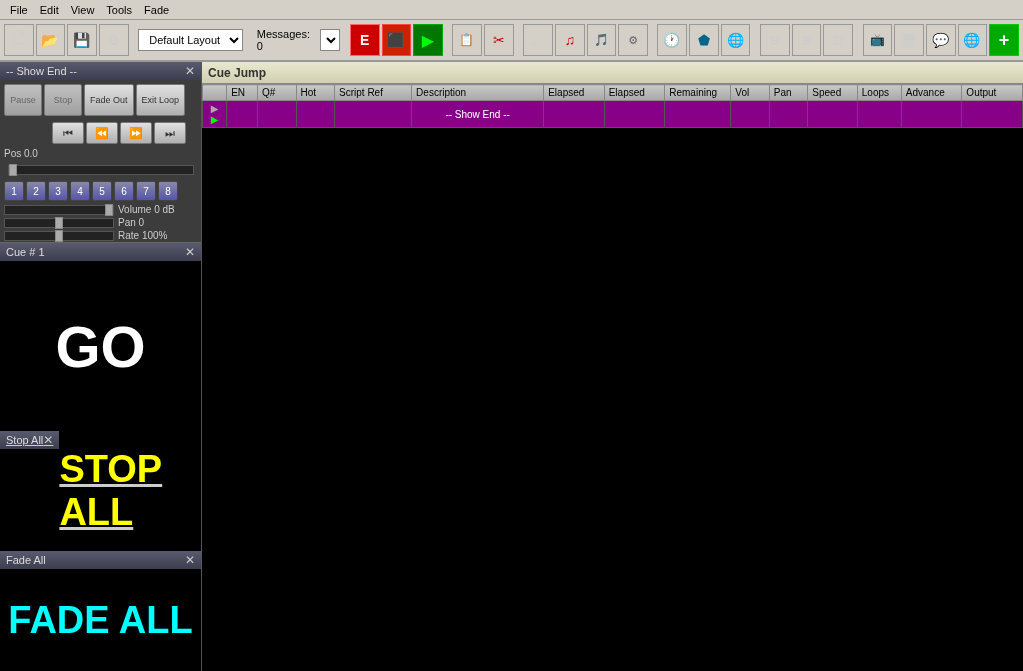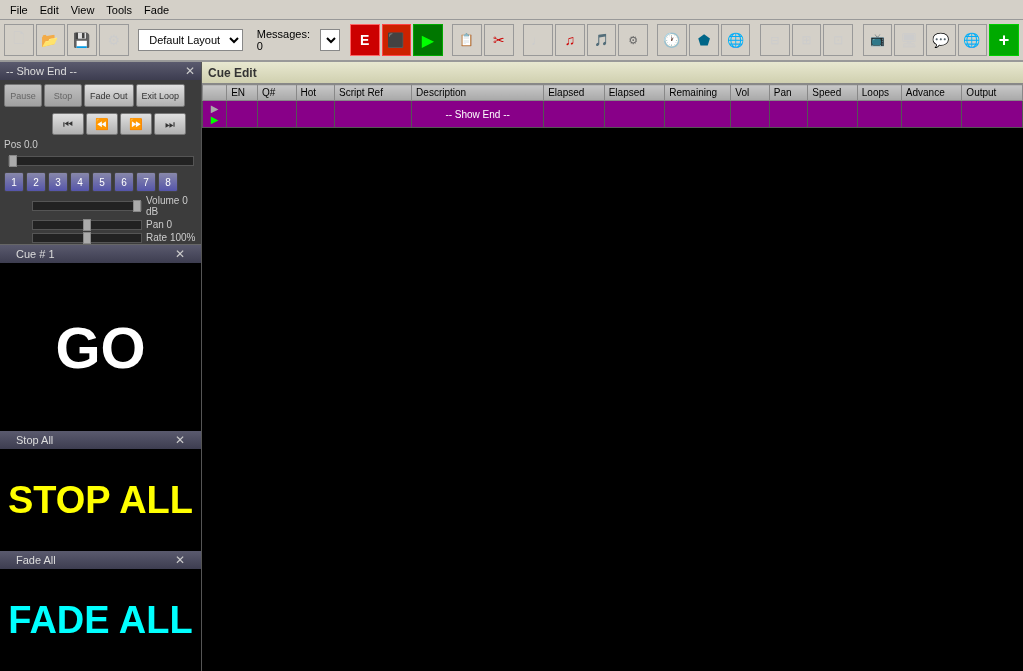--- a/index.html
+++ b/index.html
@@ -20,44 +20,44 @@
     #main { display: flex; height: calc(671px - 62px); }
 
     
     #left-panel { width: 202px; min-width: 202px; background: #3c3c3c; display: flex; flex-direction: column; border-right: 1px solid #555; }
 
     
     #show-end-panel { background: #3c3c3c; border-bottom: 1px solid #666; }
     .panel-header { background: linear-gradient(180deg, #5a5a6e 0%, #3d3d50 100%); color: #ddd; font-size: 11px; padding: 2px 6px; display: flex; justify-content: space-between; align-items: center; height: 18px; }
     .panel-close { color: #ccc; cursor: pointer; font-size: 12px; }
     .transport-buttons { display: flex; gap: 2px; padding: 4px; }
-    .trans-btn { background: linear-gradient(180deg, #e0e0e0 0%, #b0b0b0 100%); border: 1px solid #777; color: #333; font-size: 9px; padding: 2px 5px; cursor: pointer; border-radius: 2px; min-width: 38px; height: 23px; text-align: center; }
+    .trans-btn { background: linear-gradient(180deg, #e0e0e0 0%, #b0b0b0 100%); border: 1px solid #777; color: #333; font-size: 9px; padding: 2px 5px; cursor: pointer; border-radius: 2px; min-width: 38px; height: 32px; text-align: center; }
     .trans-btn:disabled, .trans-btn.disabled { background: linear-gradient(180deg, #c0c0c0 0%, #a0a0a0 100%); color: #666; }
     .trans-btn-icon { background: linear-gradient(180deg, #e0e0e0 0%, #b0b0b0 100%); border: 1px solid #777; color: #333; font-size: 11px; padding: 2px 5px; cursor: pointer; border-radius: 2px; width: 32px; height: 22px; text-align: center; display: flex; align-items: center; justify-content: center; }
     .icon-row { display: flex; gap: 2px; padding: 2px 4px; }
 
     .pos-row { padding: 2px 4px; font-size: 10px; color: #ccc; }
     .slider-full { width: 190px; margin: 2px 4px; }
     input[type=range] { -webkit-appearance: none; height: 10px; background: #222; border: 1px solid #555; outline: none; cursor: pointer; }
     input[type=range]::-webkit-slider-thumb { -webkit-appearance: none; width: 8px; height: 12px; background: #aaa; border: 1px solid #888; }
 
     .num-buttons { display: flex; gap: 2px; padding: 2px 4px; }
     .num-btn { background: linear-gradient(180deg, #8888aa 0%, #5555aa 100%); border: 1px solid #444; color: #fff; font-size: 10px; width: 20px; height: 20px; text-align: center; cursor: pointer; border-radius: 2px; display: flex; align-items: center; justify-content: center; }
 
-    .vol-row { display: flex; align-items: center; gap: 4px; padding: 1px 4px; font-size: 10px; color: #ccc; margin-left: 28px; }
+    .vol-row { display: flex; align-items: center; gap: 4px; padding: 1px 4px; font-size: 10px; color: #ccc; }
     .vol-slider { width: 110px; }
 
     
     #cue1-panel { background: #000; flex: 1; min-height: 120px; display: flex; flex-direction: column; }
-    .cue-header { background: linear-gradient(180deg, #5a5a6e 0%, #3d3d50 100%); color: #ddd; font-size: 11px; padding: 2px 16px; display: flex; justify-content: space-between; align-items: center; height: 18px; }
+    .cue-header { background: linear-gradient(180deg, #5a5a6e 0%, #3d3d50 100%); color: #ddd; font-size: 11px; padding: 2px 6px; display: flex; justify-content: space-between; align-items: center; height: 18px; }
     .go-area { background: #000; flex: 1; display: flex; align-items: center; justify-content: center; cursor: pointer; }
     .go-text { color: #fff; font-size: 58px; font-weight: bold; }
 
     
-    #stop-all-panel { background: #000; display: flex; flex-direction: column; min-height: 120px; }
+    #stop-all-panel { background: #000; display: flex; flex-direction: row; min-height: 120px; text-decoration: underline; }
     .stop-area { background: #000; flex: 1; display: flex; align-items: center; justify-content: center; cursor: pointer; }
     .stop-text { color: #ffff00; font-size: 38px; font-weight: bold; }
 
     
     #fade-all-panel { background: #000; display: flex; flex-direction: column; min-height: 120px; }
     .fade-area { background: #000; flex: 1; display: flex; align-items: center; justify-content: center; cursor: pointer; }
     .fade-text { color: #00ffff; font-size: 38px; font-weight: bold; }
 
     
     #right-panel { flex: 1; display: flex; flex-direction: column; background: #000; }
@@ -228,21 +228,21 @@
       </div>
       <div class="fade-area">
         <span class="fade-text">FADE ALL</span>
       </div>
     </div>
 
   </div>
 
   <div id="right-panel">
     <div id="cue-list-header">
-      <span>Cue Edit</span>
+      <span>Cue Jump</span>
     </div>
     <div id="cue-list-body">
       <table id="cue-table">
         <thead>
           <tr>
             <th style="width:22px;"></th>
             <th class="col-en">EN</th>
             <th class="col-q">Q#</th>
             <th class="col-hot">Hot</th>
             <th class="col-script">Script Ref</th>

